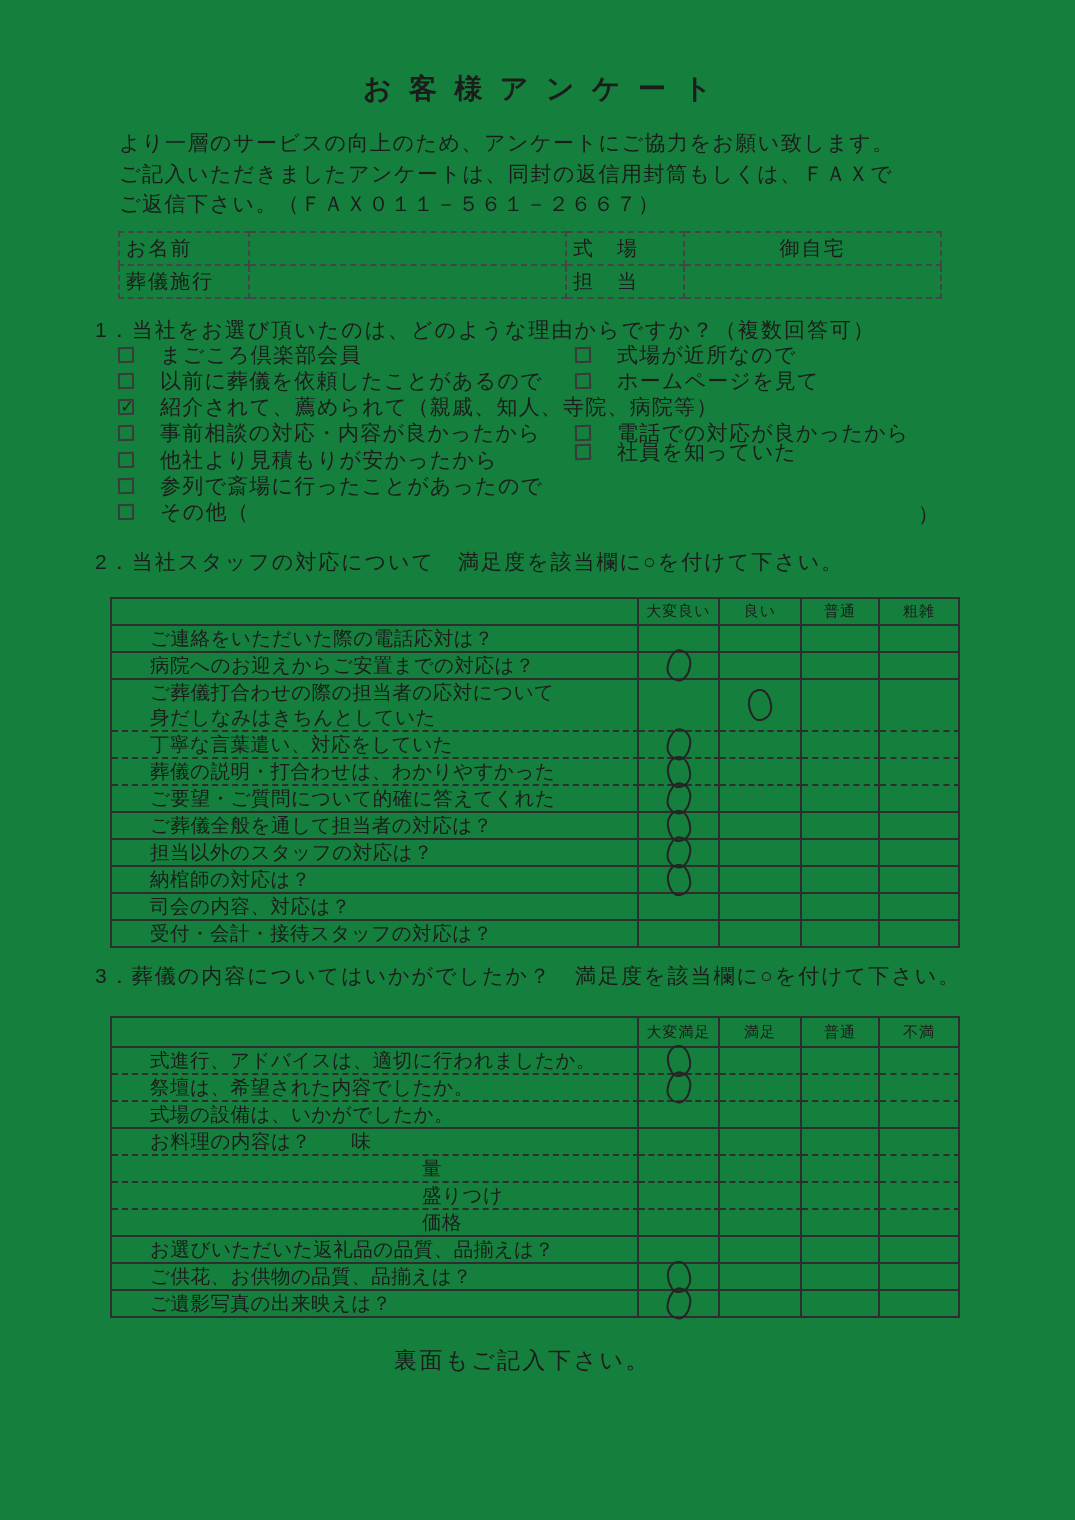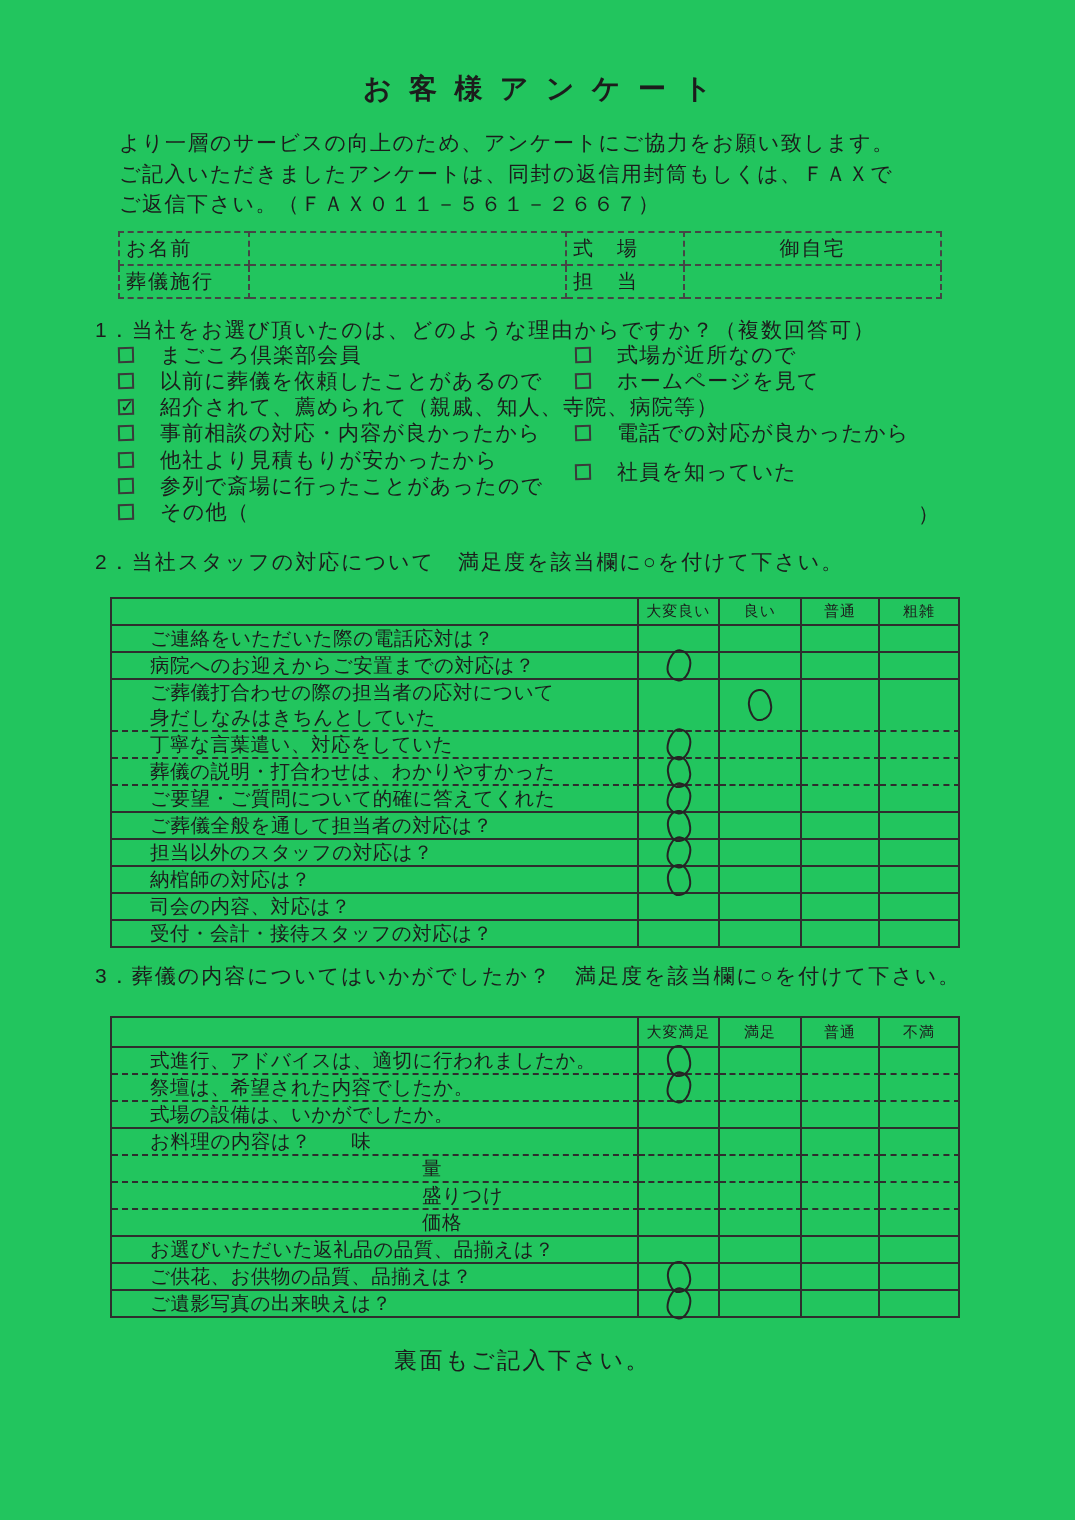--- a/index.html
+++ b/index.html
@@ -1,20 +1,20 @@
 <!DOCTYPE html>
 <html><head>
 <meta charset="utf-8">
 <style>
   html,body{margin:0;padding:0;background:#ffffff;}
   .page{
     position:relative;
     width:1075px;height:1520px;
     margin:0 auto;
-    background:#22c55e;
+    background:#15803d;
     font-family:"Liberation Sans","DejaVu Sans",sans-serif;
     color:#1c1c1c;
     overflow:hidden;
   }
   
   .doc-title{
     position:absolute;top:70px;left:0;width:100%;
     text-align:center;
     font-size:28px;font-weight:700;
     letter-spacing:0.62em;text-indent:0.62em;
@@ -158,21 +158,21 @@
     <span>事前相談の対応・内容が良かったから</span>
   </div>
   <div class="q1-item" style="left:575px;top:421px">
     <span class="checkbox"></span>
     <span>電話での対応が良かったから</span>
   </div>
   <div class="q1-item" style="left:118px;top:448px">
     <span class="checkbox"></span>
     <span>他社より見積もりが安かったから</span>
   </div>
-  <div class="q1-item" style="left:575px;top:460px">
+  <div class="q1-item" style="left:575px;top:440px">
     <span class="checkbox"></span>
     <span>社員を知っていた</span>
   </div>
   <div class="q1-item" style="left:118px;top:474px">
     <span class="checkbox"></span>
     <span>参列で斎場に行ったことがあったので</span>
   </div>
   <div class="q1-item" style="left:118px;top:500px">
     <span class="checkbox"></span>
     <span>その他（</span>

